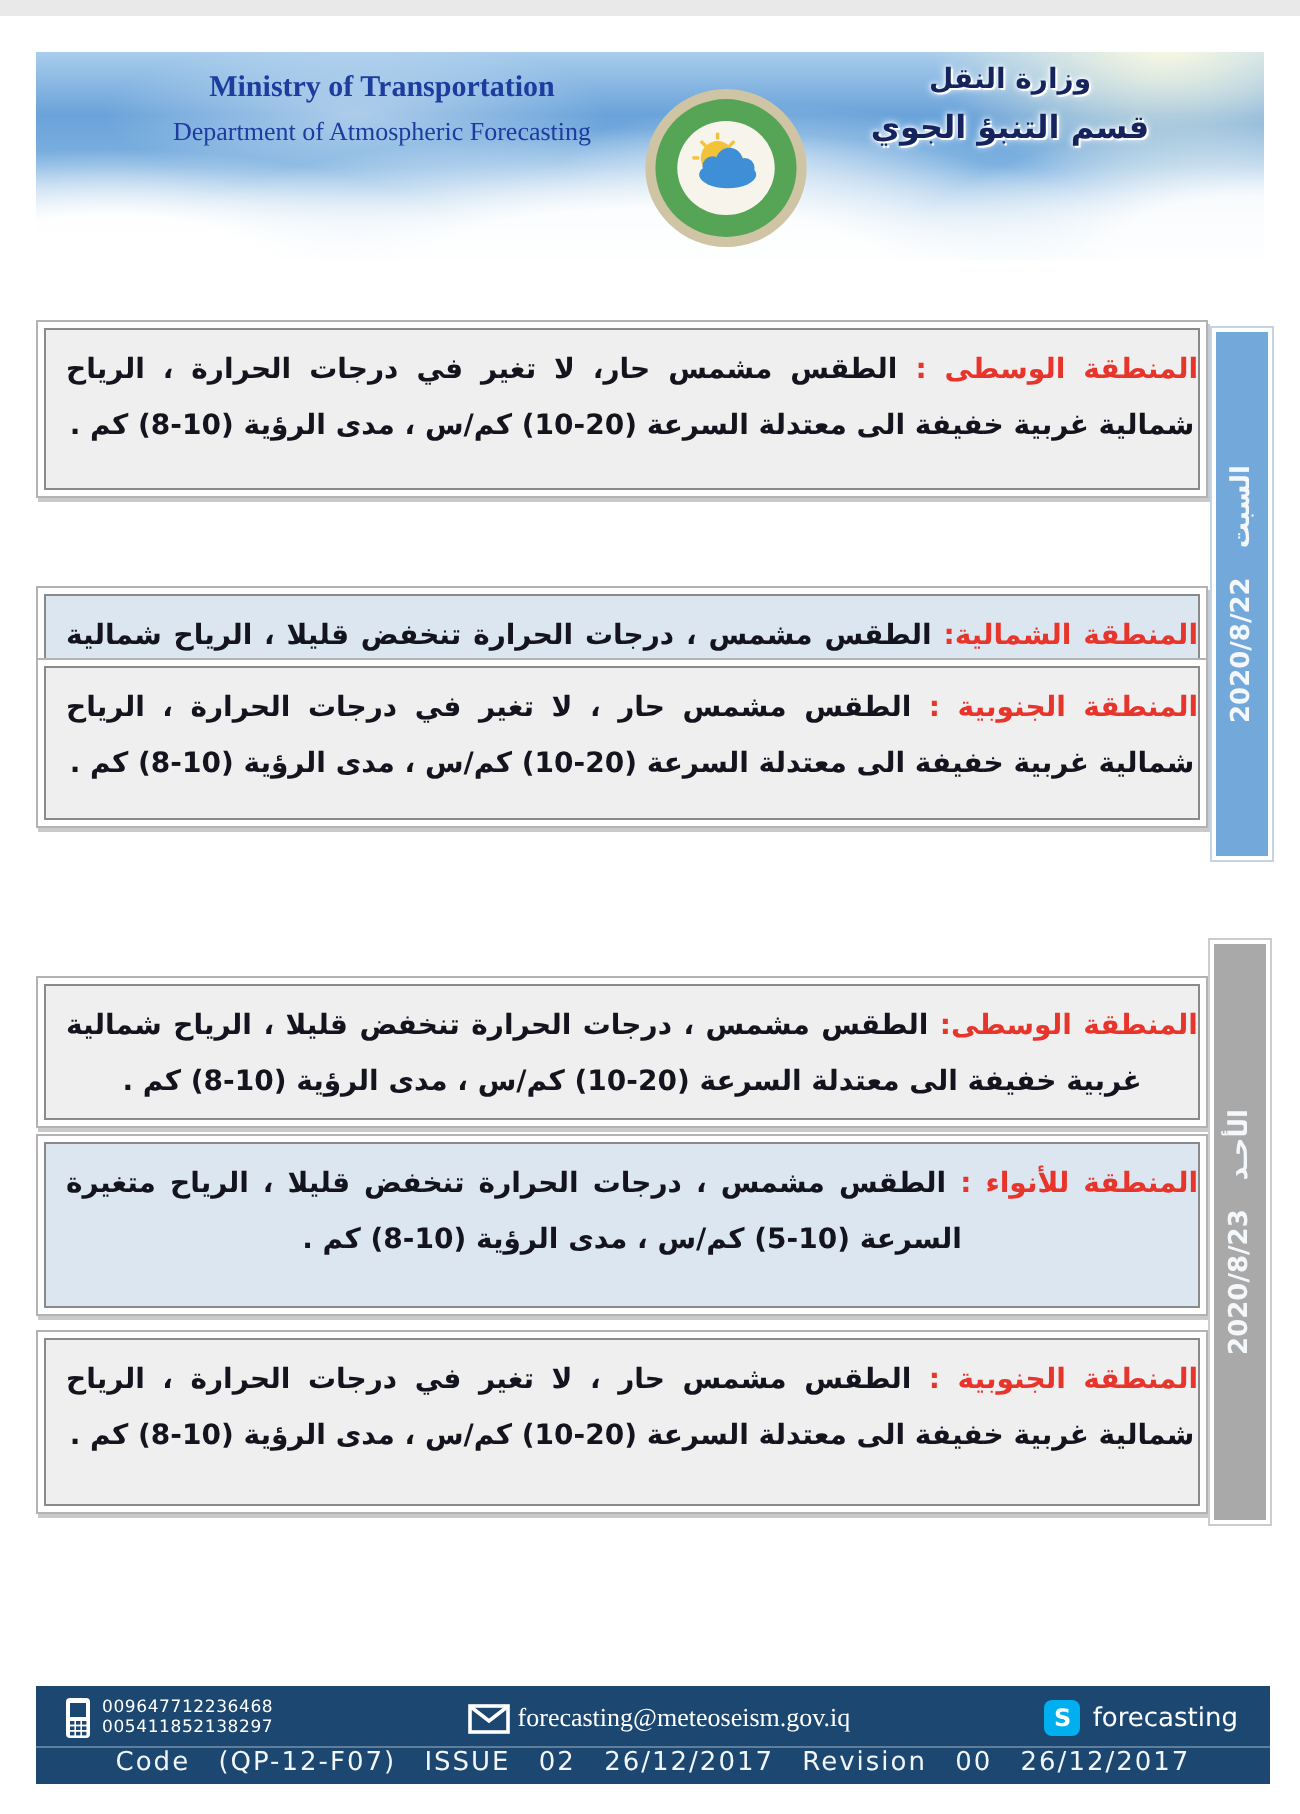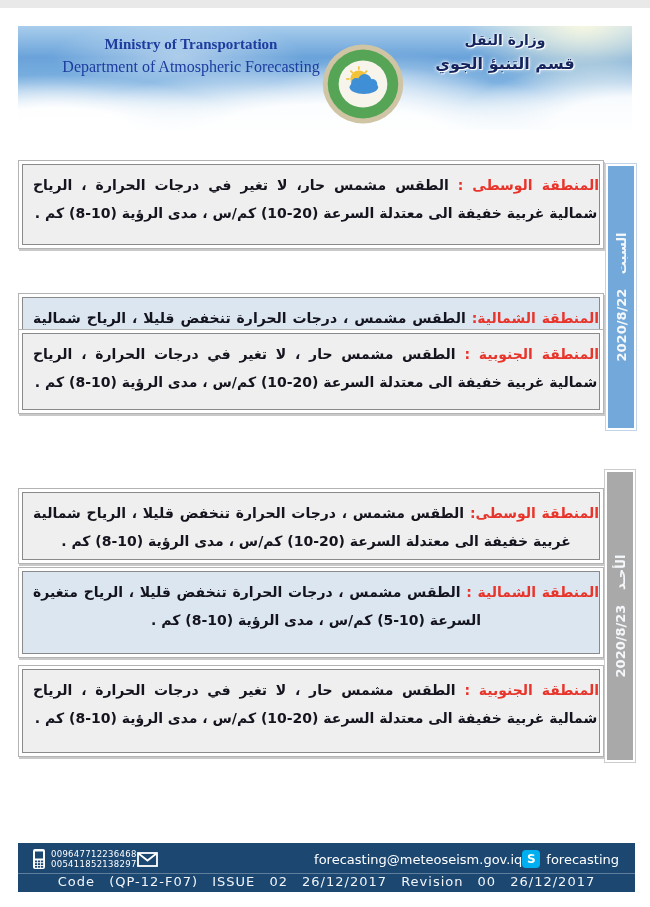--- a/index.html
+++ b/index.html
@@ -21,21 +21,21 @@
       radial-gradient(ellipse 150px 45px at 60% 55%, rgba(255,255,255,0.40), rgba(255,255,255,0) 70%),
       linear-gradient(180deg,#a9cdec 0%,#6aa3da 30%,#7db1e0 55%,#c4ddf1 80%,#edf6fc 100%);
     overflow:hidden;
   }
   .hdr-en{
     position:absolute;left:38px;top:10px;width:270px;text-align:center;
     font-family:"Liberation Serif","DejaVu Serif",serif;color:var(--header_text_blue);
   }
   .hdr-en .l1{font-size:15px;font-weight:bold;margin-bottom:5px;}
   .hdr-en .l2{font-size:12px;margin-bottom:5px;}
-  .hdr-en .l3{font-size:16px;}
+  .hdr-en .l3{font-size:13px;}
   .hdr-ar{
     position:absolute;right:14px;top:6px;width:226px;text-align:center;direction:rtl;
     color:var(--arabic_navy);font-weight:bold;
     text-shadow:0 0 2px #ffffff,0 0 4px #ffffff,1px 1px 0 #ffffff;
   }
   .hdr-ar .a1{font-size:14px;margin-bottom:6px;}
   .hdr-ar .a2{font-size:13px;margin-bottom:7px;}
   .hdr-ar .a3{font-size:16px;}
   .logo{position:absolute;left:302px;top:16px;width:86px;height:84px;}
 
@@ -70,21 +70,21 @@
   .tab-text .tab-date{margin-right:10px;}
 
   
   .footer{
     position:absolute;left:18px;top:843px;width:617px;height:49px;
     background:var(--footer_bg);color:#ffffff;box-sizing:border-box;
   }
   .f-row1{display:flex;align-items:center;height:30px;padding:2px 10px 0 14px;box-sizing:border-box;}
   .phone-block{display:flex;align-items:center;gap:5px;}
   .phone-nums{display:flex;flex-direction:column;font-size:8.5px;line-height:10px;letter-spacing:0.3px;}
-  .email-block{flex:1;display:flex;align-items:center;justify-content:space-between;gap:4px;font-size:13px;}
+  .email-block{flex:1;display:flex;align-items:center;justify-content:center;gap:4px;font-size:13px;font-family:Liberation Serif, serif;}
   .skype-block{display:flex;align-items:center;gap:6px;font-size:13px;margin-right:6px;}
   .skype-badge{
     width:18px;height:18px;border-radius:4px;background:var(--skype_blue);
     display:flex;align-items:center;justify-content:center;
     color:#ffffff;font-weight:bold;font-size:12px;line-height:1;
   }
   .f-row2{
     height:17px;border-top:1px solid rgba(255,255,255,0.30);
     font-size:13px;letter-spacing:1px;word-spacing:9px;text-align:center;line-height:16px;
     color:#f2f6fa;
@@ -143,21 +143,21 @@
   <div class="tab-text">
     <span>السبت</span>
     <span class="tab-date">2020/8/22</span>
   </div>
 </div>
 
 <div class="panel p4">
   <div class="panel-inner"><span class="region">المنطقة الوسطى:</span><span> الطقس مشمس ، درجات الحرارة تنخفض قليلا ، الرياح شمالية غربية خفيفة الى معتدلة السرعة (20-10) كم/س ، مدى الرؤية  (10-8) كم .</span></div>
 </div>
 <div class="panel p5 alt">
-  <div class="panel-inner"><span class="region">المنطقة الشمالية :</span><span> الطقس مشمس ، درجات الحرارة تنخفض قليلا ، الرياح متغيرة السرعة (10-5) كم/س ، مدى الرؤية  (10-8) كم .</span></div>
+  <div class="panel-inner"><span class="region">المنطقة للأنواء :</span><span> الطقس مشمس ، درجات الحرارة تنخفض قليلا ، الرياح متغيرة السرعة (10-5) كم/س ، مدى الرؤية  (10-8) كم .</span></div>
 </div>
 <div class="panel p6">
   <div class="panel-inner"><span class="region">المنطقة الجنوبية :</span><span> الطقس مشمس حار ، لا تغير في درجات الحرارة ، الرياح شمالية غربية خفيفة الى معتدلة السرعة (20-10) كم/س ، مدى الرؤية  (10-8) كم .</span></div>
 </div>
 <div class="day-tab sun">
   <div class="tab-text">
     <span>الأحـد</span>
     <span class="tab-date">2020/8/23</span>
   </div>
 </div>

